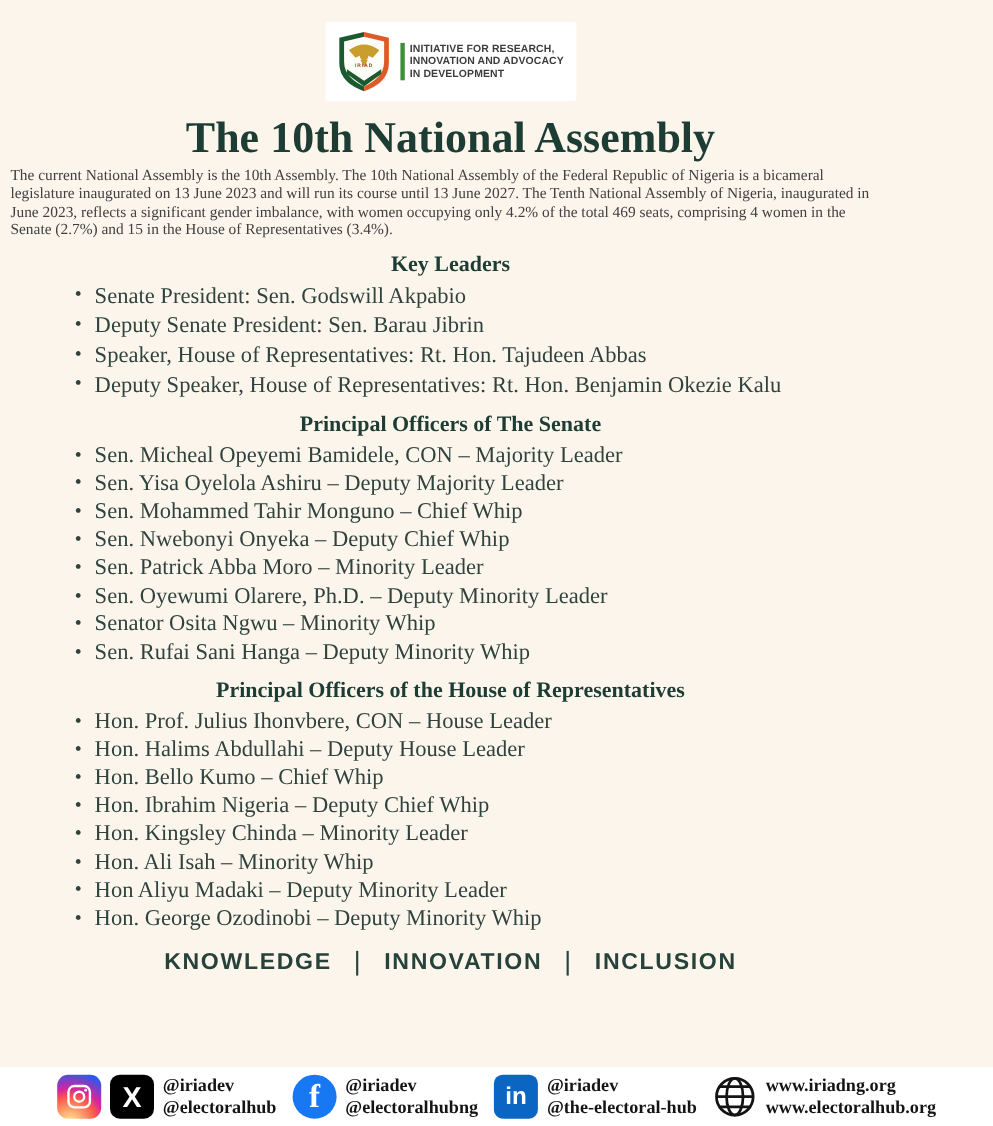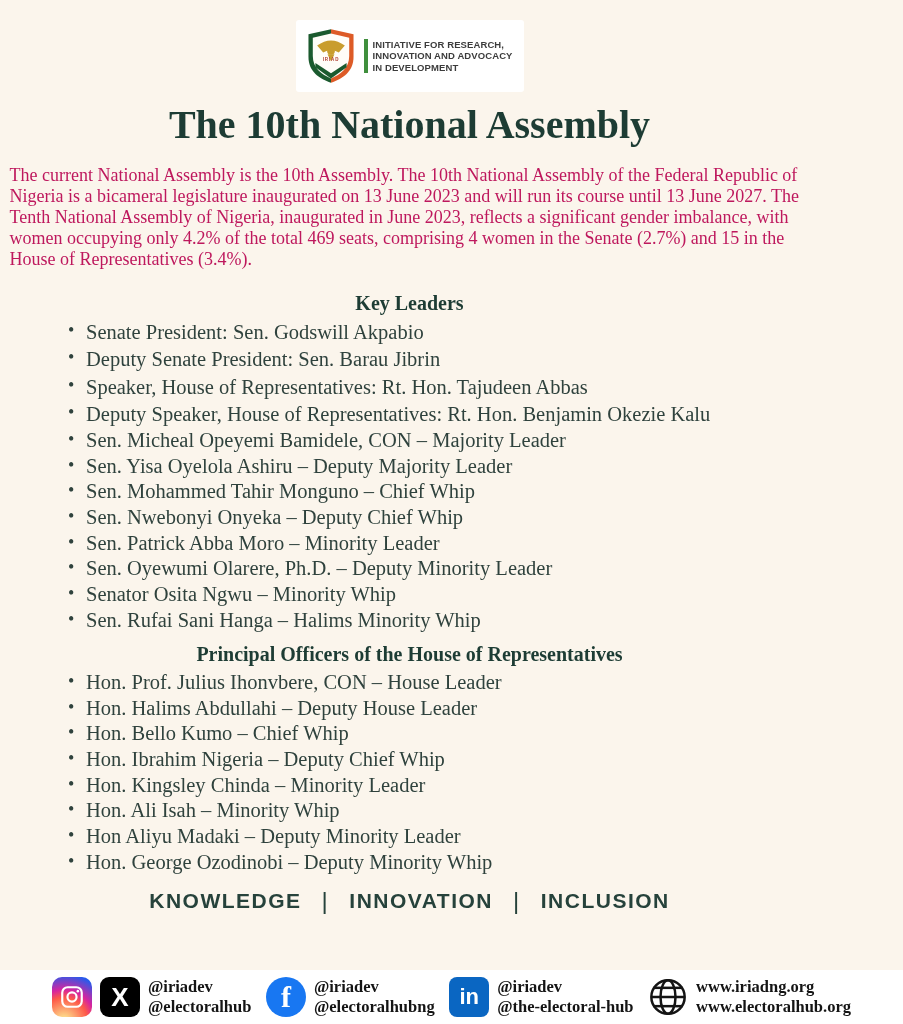--- a/index.html
+++ b/index.html
@@ -30,23 +30,23 @@
     color:#3c3c3c; letter-spacing:0.1px;
   }
 
   
   .title {
     text-align:center; color:#1d3c34;
     font-size:40px; font-weight:bold;
     margin:9px 0 5px;
   }
   .intro {
-    width:800px; margin:12px auto;
-    font-size:18px; line-height:1.17;
-    color:#be185d;
+    width:800px; margin:0 auto;
+    font-size:14px; line-height:1.17;
+    color:#404040;
   }
   .section-heading {
     text-align:center; color:#1d3c34;
     font-size:20px; font-weight:bold;
     margin:10px 0 4px;
   }
   ul.leader-list { list-style:none; margin:0 0 0 60px; width:800px; }
   ul.leader-list li {
     position:relative; padding-left:26px;
     font-size:20.5px; line-height:1.25; color:#2f423d;
@@ -134,29 +134,30 @@
   <p class="intro">The current National Assembly is the 10th Assembly. The 10th National Assembly of the Federal Republic of Nigeria is a bicameral legislature inaugurated on 13 June 2023 and will run its course until 13 June 2027. The Tenth National Assembly of Nigeria, inaugurated in June 2023, reflects a significant gender imbalance, with women occupying only 4.2% of the total 469 seats, comprising 4 women in the Senate (2.7%) and 15 in the House of Representatives (3.4%).</p>
 
   <h2 class="section-heading">Key Leaders</h2>
   <ul class="leader-list spaced">
     <li>Senate President: Sen. Godswill Akpabio</li>
     <li>Deputy Senate President: Sen. Barau Jibrin</li>
     <li>Speaker, House of Representatives: Rt. Hon. Tajudeen Abbas</li>
     <li>Deputy Speaker, House of Representatives: Rt. Hon. Benjamin Okezie Kalu</li>
   </ul>
 
+  <h2 class="section-heading">Principal Officers of The Senate</h2>
   <ul class="leader-list">
     <li>Sen. Micheal Opeyemi Bamidele, CON – Majority Leader</li>
     <li>Sen. Yisa Oyelola Ashiru – Deputy Majority Leader</li>
     <li>Sen. Mohammed Tahir Monguno – Chief Whip</li>
     <li>Sen. Nwebonyi Onyeka – Deputy Chief Whip</li>
     <li>Sen. Patrick Abba Moro – Minority Leader</li>
     <li>Sen. Oyewumi Olarere, Ph.D. – Deputy Minority Leader</li>
     <li>Senator Osita Ngwu – Minority Whip</li>
-    <li>Sen. Rufai Sani Hanga – Halims Minority Whip</li>
+    <li>Sen. Rufai Sani Hanga – Deputy Minority Whip</li>
   </ul>
 
   <h2 class="section-heading">Principal Officers of the House of Representatives</h2>
   <ul class="leader-list">
     <li>Hon. Prof. Julius Ihonvbere, CON – House Leader</li>
     <li>Hon. Halims Abdullahi – Deputy House Leader</li>
     <li>Hon. Bello Kumo – Chief Whip</li>
     <li>Hon. Ibrahim Nigeria – Deputy Chief Whip</li>
     <li>Hon. Kingsley Chinda – Minority Leader</li>
     <li>Hon. Ali Isah – Minority Whip</li>

